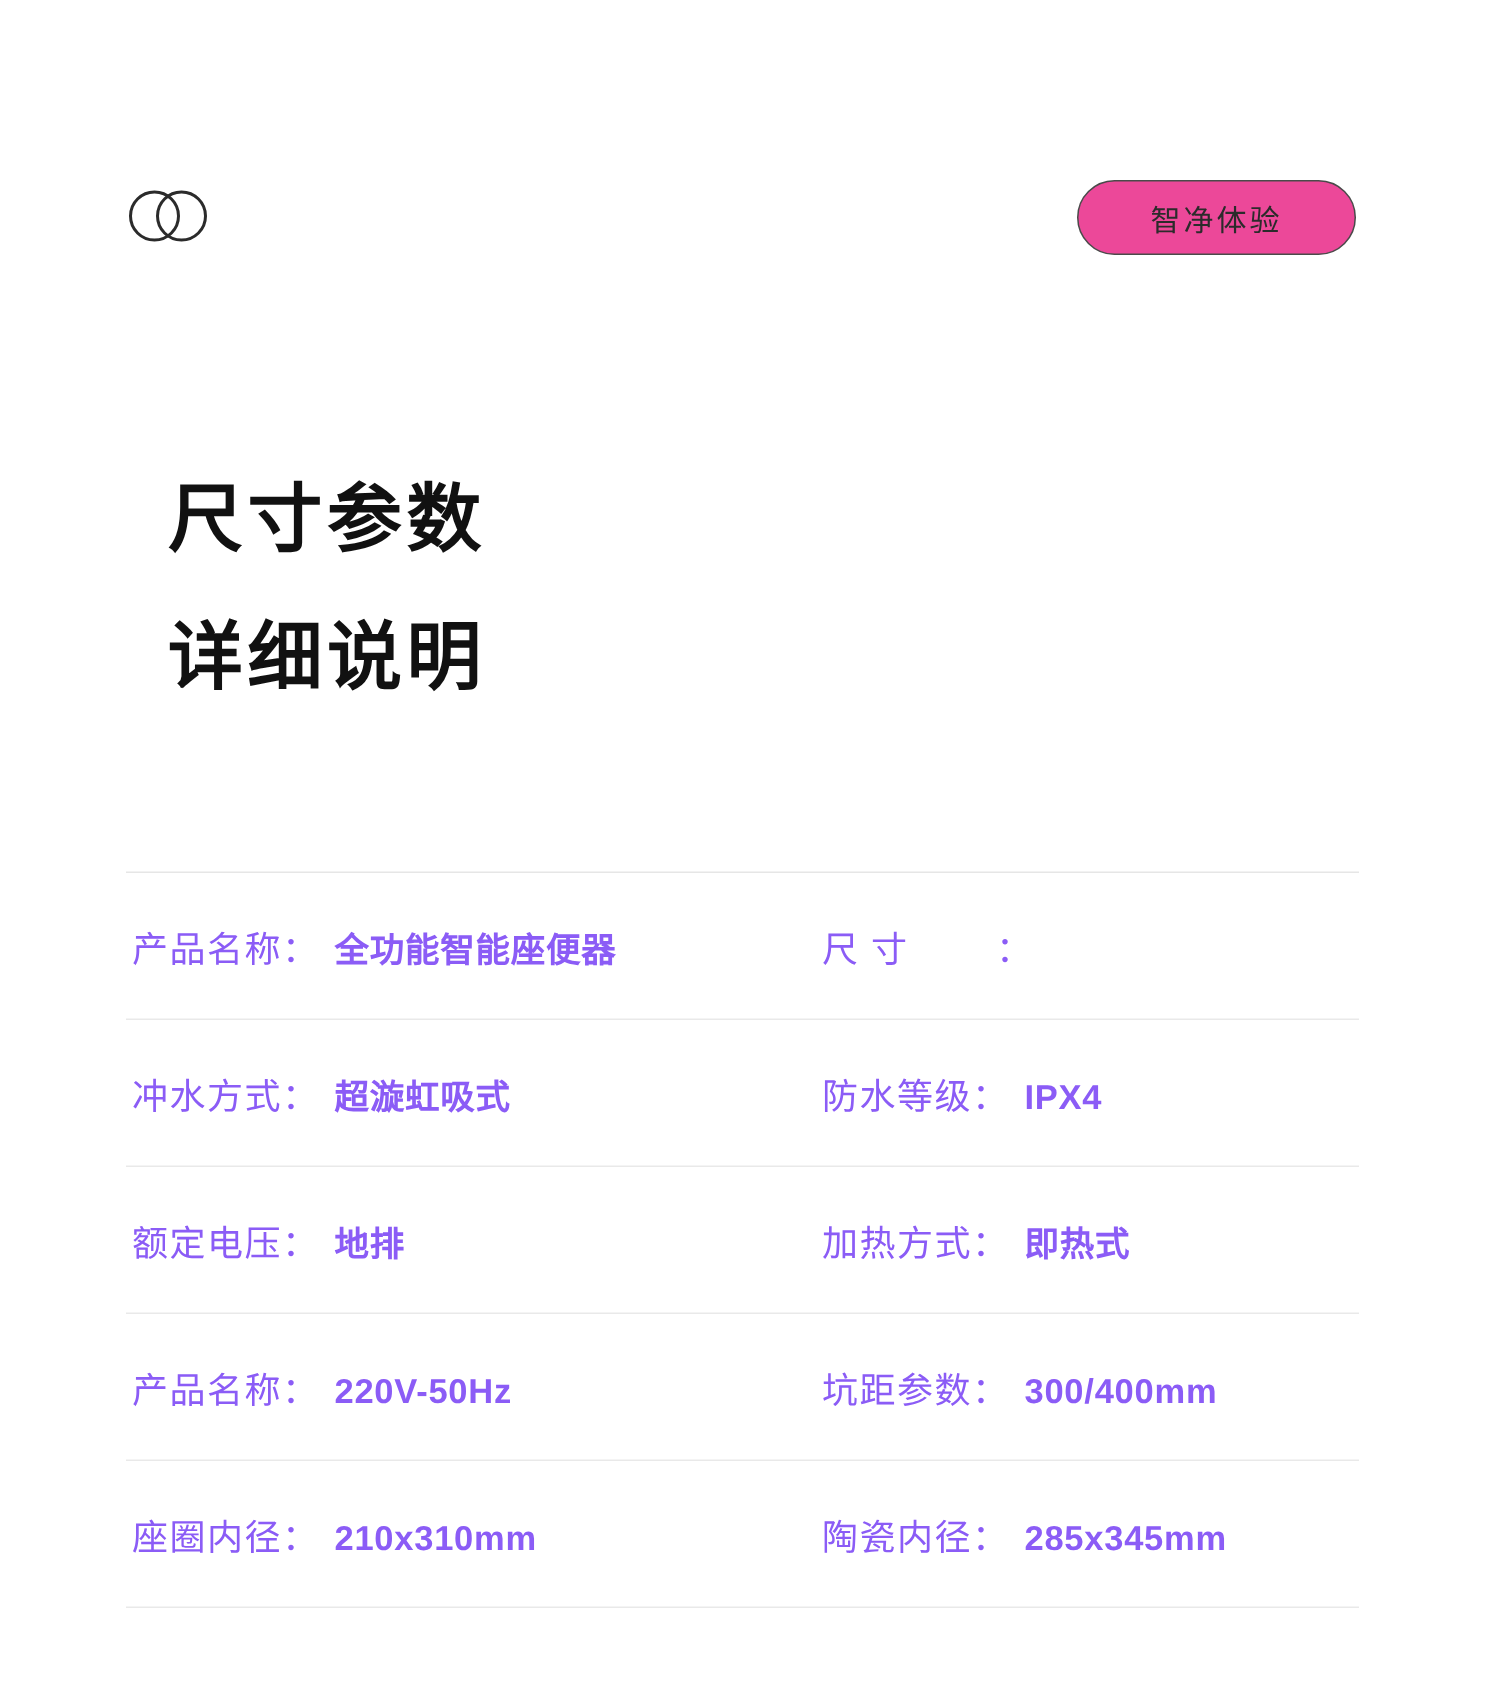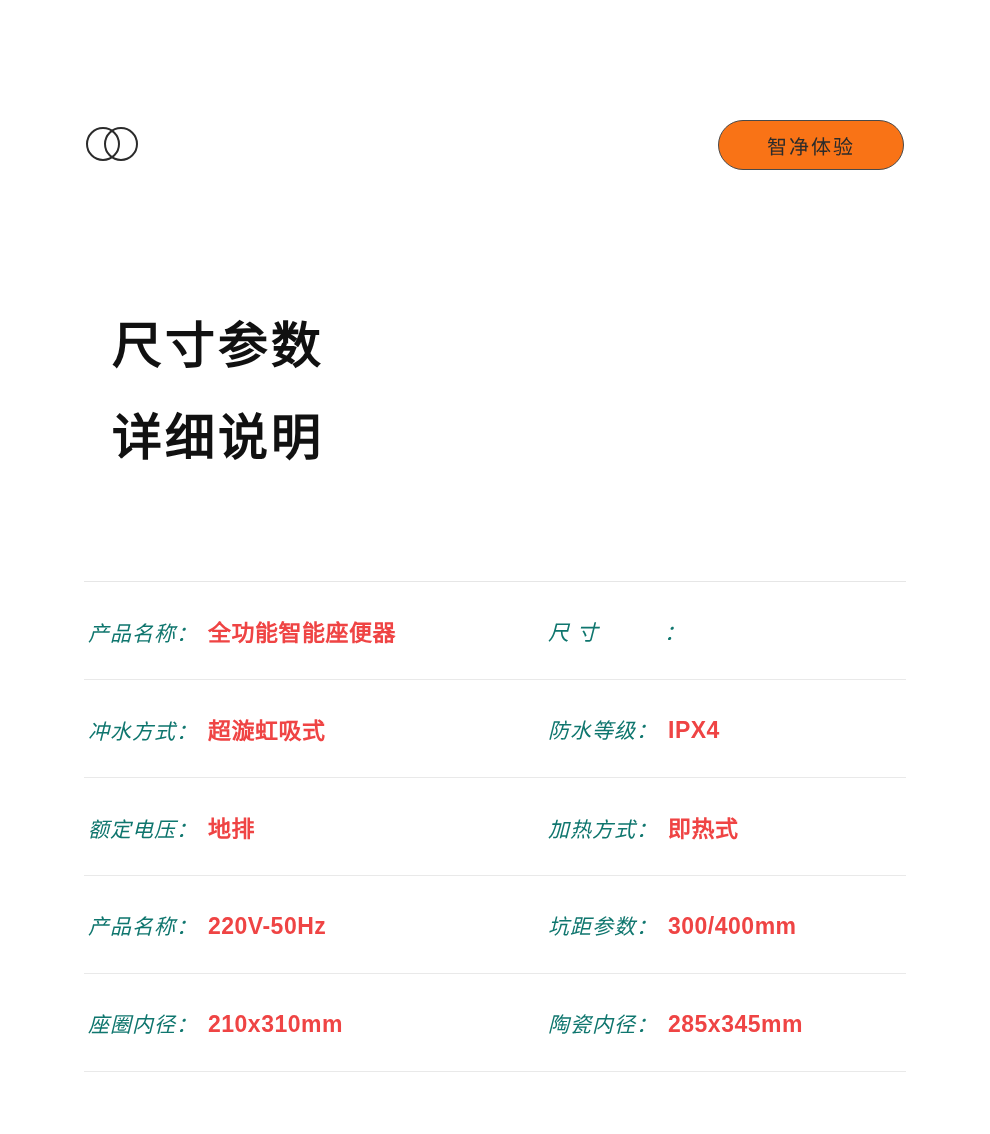--- a/index.html
+++ b/index.html
@@ -57,21 +57,21 @@
     border-radius: 28px;
     padding: 0 48px;
     height: 50px;
     display: flex;
     align-items: center;
     justify-content: center;
     font-size: 20px;
     letter-spacing: 2px;
     color: #2b2b2b;
     box-sizing: border-box;
-    background: #f97316;
+    background: #ec4899;
   }
 
   
   .title-block {
     position: absolute;
     top: 300px;
     left: 112px;
   }
   .title-line {
     font-size: 50px;
@@ -103,35 +103,34 @@
   }
   .spec-cell.left {
     width: 432px;
     padding-left: 4px;
   }
   .spec-cell.right {
     width: 390px;
     padding-left: 32px;
   }
   .spec-label {
-    font-size: 21px;
-    color: #0f766e;
+    font-size: 24px;
+    color: #8b5cf6;
     letter-spacing: 1px;
     white-space: nowrap;
     font-weight: 400;
-    font-style: italic;
   }
   .spec-label.spread {
     display: inline-flex;
     justify-content: space-between;
     width: 116px;
   }
   .spec-value {
     font-size: 23px;
-    color: #ef4444;
+    color: #8b5cf6;
     font-weight: 700;
     letter-spacing: 0.5px;
     margin-left: 10px;
     white-space: nowrap;
   }
 </style>
 </head>
 <body>
 
 <div class="page">

